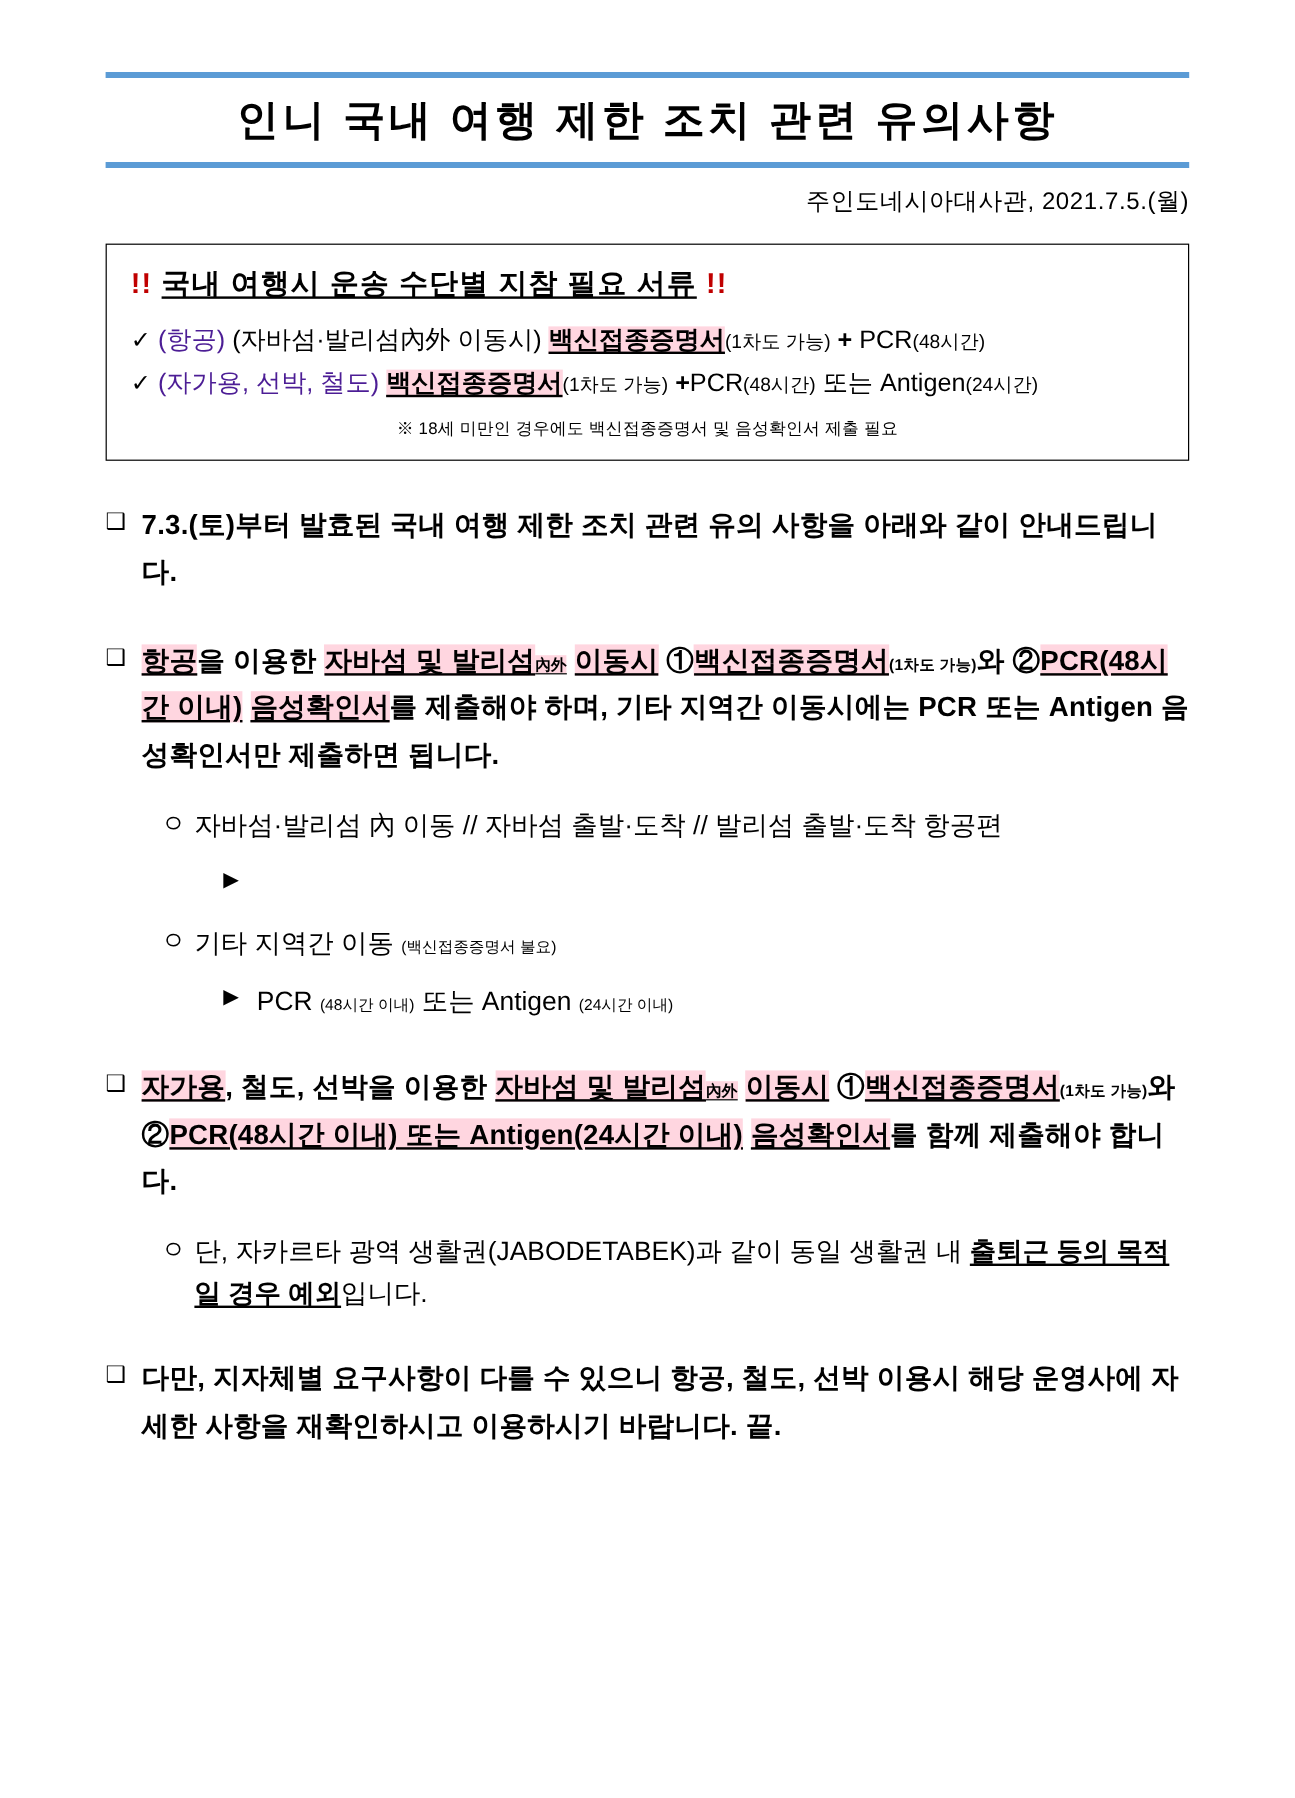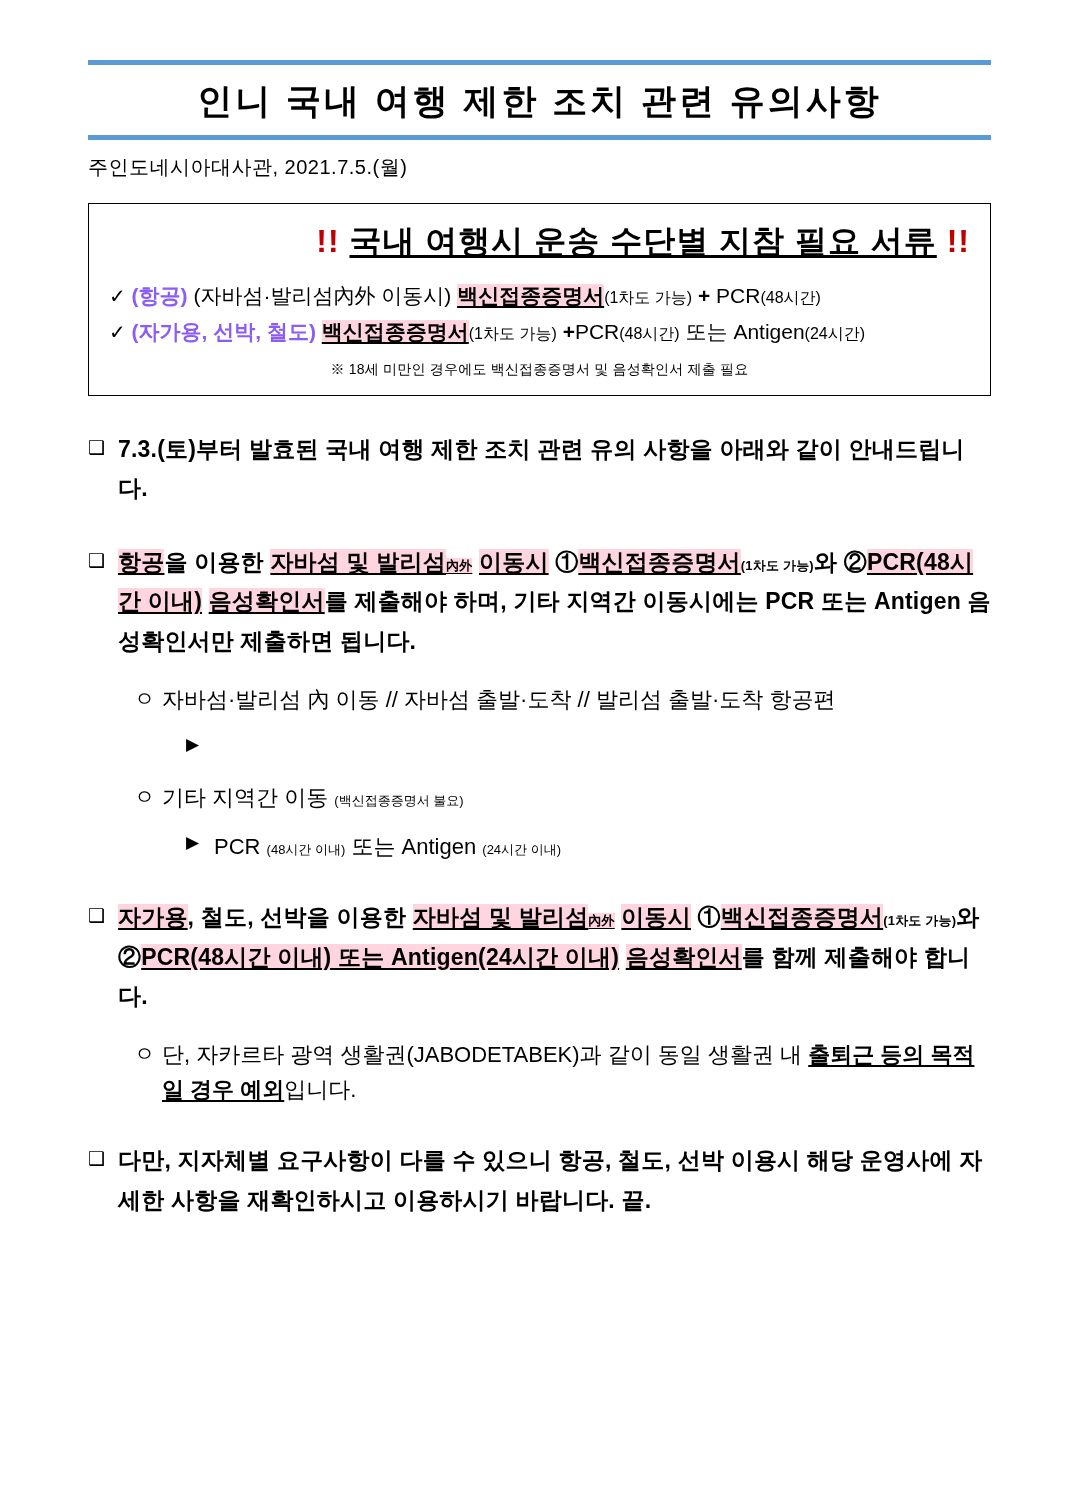--- a/index.html
+++ b/index.html
@@ -32,49 +32,50 @@
   .title-rule.bottom { margin-top: 6px; }
   .doc-title {
     text-align: center;
     font-size: 35px;
     font-weight: bold;
     letter-spacing: 3px;
     line-height: 1.25;
     padding: 4px 0 6px 0;
   }
   .doc-meta {
+    text-align: right;
     font-size: 20px;
     margin-top: 14px;
     letter-spacing: 0.5px;
   }
 
   
   .notice-box {
     border: 1.5px solid #000;
     margin-top: 22px;
     padding: 16px 20px 16px 20px;
   }
   .notice-head {
-    text-align: right;
-    font-size: 32px;
+    text-align: left;
+    font-size: 24px;
     font-weight: bold;
     letter-spacing: 1px;
     margin-bottom: 16px;
   }
   .notice-head .bang { color: #c00000; font-weight: bold; }
   .notice-head .u { text-decoration: underline; text-underline-offset: 3px; }
   .line {
     font-size: 21px;
     line-height: 1.55;
     margin: 4px 0;
     white-space: nowrap;
   }
   .line.center { text-align: center; }
   .check { font-size: 20px; }
-  .blue { color: #8b5cf6; font-weight: bold; }
+  .blue { color: #4c1d95; font-weight: normal; }
   .bold { font-weight: bold; }
   .sm { font-size: 16px; }
   .hl-pink { background: #ffd6e0; }
   .ul { text-decoration: underline; text-underline-offset: 3px; }
   .note-small {
     font-size: 14px;
     text-align: center;
     margin-top: 12px;
     letter-spacing: 0.2px;
   }

